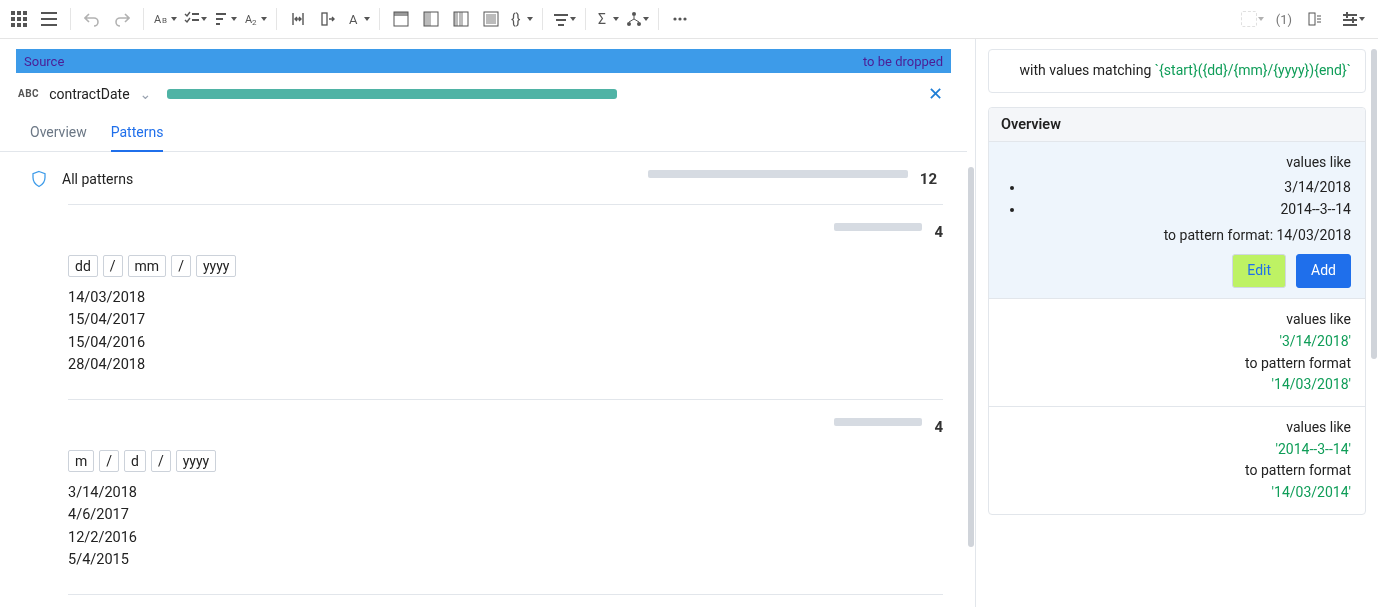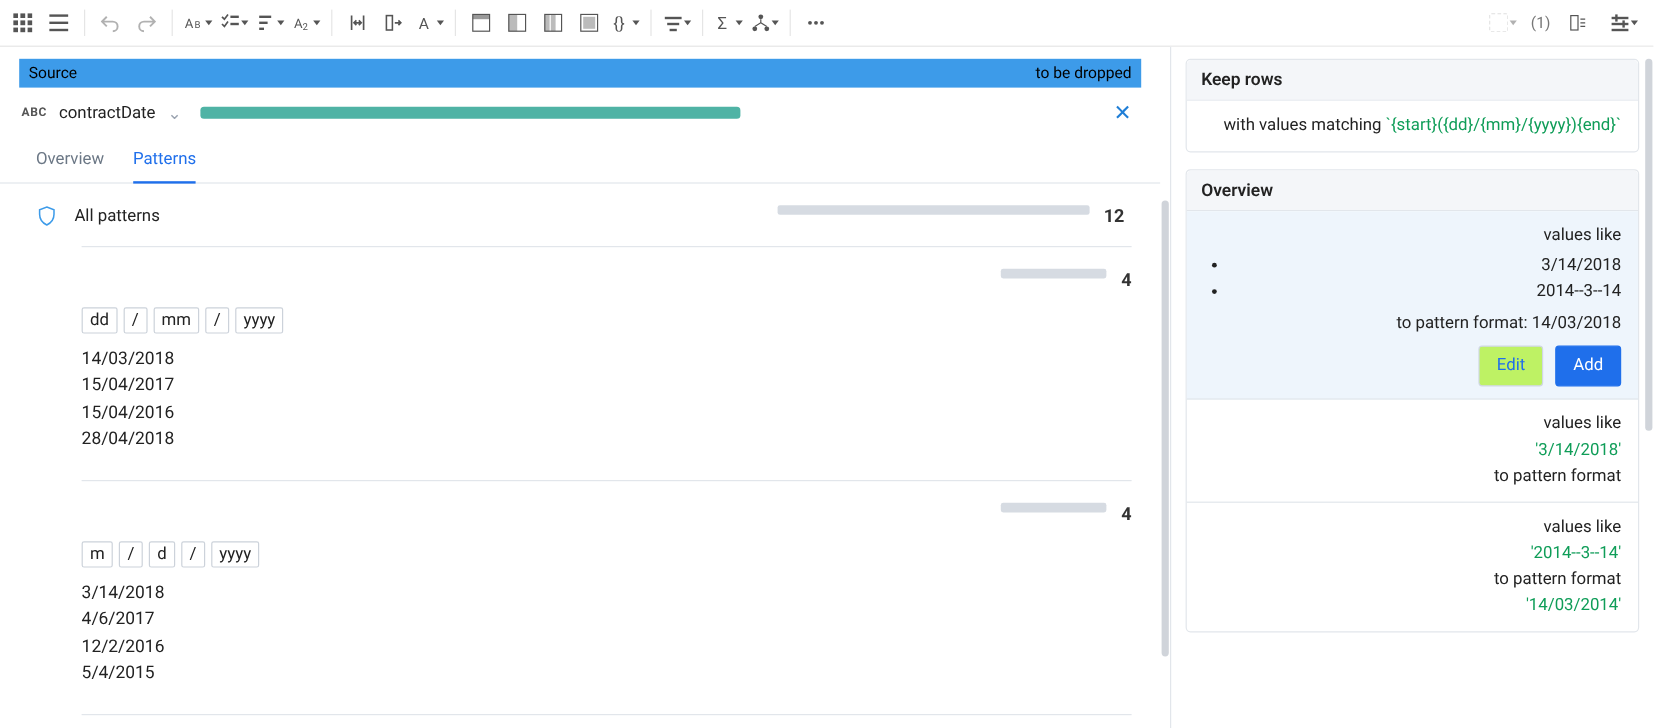--- a/index.html
+++ b/index.html
@@ -29,21 +29,21 @@
   .toolbar-right{margin-left:auto;display:flex;align-items:center;gap:8px;padding-right:6px;}
   .dashed-box{border:1px dashed #bbb;width:14px;height:14px;border-radius:2px;}
   .tool-count{color:#777;font-size:13px;}
   
   
   .main{flex:1;display:flex;min-height:0;}
   .content{flex:1;position:relative;overflow:hidden;display:flex;flex-direction:column;}
   .scrollbar-y{width:8px;background:transparent;position:relative;}
   .scrollbar-thumb{position:absolute;left:1px;width:6px;background:#d0d4da;border-radius:3px;}
   
-  .source-bar{background:#3d9be9;color:#000000;display:flex;align-items:center;height:24px;padding:0 8px;font-size:13px;margin:10px 16px 0 16px;}
+  .source-bar{background:#3d9be9;color:#4c1d95;display:flex;align-items:center;height:24px;padding:0 8px;font-size:13px;margin:10px 16px 0 16px;}
   .source-bar .spacer{flex:1;}
   
   .col-row{display:flex;align-items:center;gap:10px;padding:10px 18px 6px 18px;}
   .abc{font-size:10px;font-weight:700;color:#555;letter-spacing:.5px;}
   .col-name{font-weight:400;}
   .teal-bar{height:10px;background:var(--teal);flex:0 0 450px;border-radius:3px;}
   .col-row-inner{display:flex;align-items:center;flex:1;gap:16px;}
   .close-x{color:#1f7ed6;font-size:18px;margin-left:auto;cursor:pointer;padding:0 6px;}
   
   .tabs{display:flex;gap:24px;padding:0 30px;border-bottom:1px solid var(--border);margin-top:14px;}
@@ -351,21 +351,20 @@
   </div>
 
   <div class="scrollbar-y">
     <div class="scrollbar-thumb" style="top:128px;height:380px;"></div>
   </div>
 
   <div class="panel">
     <div class="panel-body">
 
       <div class="card">
-        <div class="card-head">Keep rows</div>
         <div class="card-row">
           <span>with values matching </span><span class="green">`{start}({dd}/{mm}/{yyyy}){end}`</span>
         </div>
       </div>
 
       <div class="card">
         <div class="card-head">Overview</div>
         <div class="card-row hl">
           <div>values like</div>
           <ul class="bullets">
@@ -375,20 +374,21 @@
           <div><span>to pattern format: </span><span>14/03/2018</span></div>
           <div class="btn-row">
             <span class="btn edit">Edit</span>
             <span class="btn add">Add</span>
           </div>
         </div>
         <div class="card-row">
           <div>values like</div>
           <div class="green">'3/14/2018'</div>
           <div>to pattern format</div>
+          <div class="green">'14/03/2018'</div>
         </div>
         <div class="card-row">
           <div>values like</div>
           <div class="green">'2014--3--14'</div>
           <div>to pattern format</div>
           <div class="green">'14/03/2014'</div>
         </div>
       </div>
 
       <div style="position:absolute;right:2px;top:10px;bottom:10px;width:6px;">

